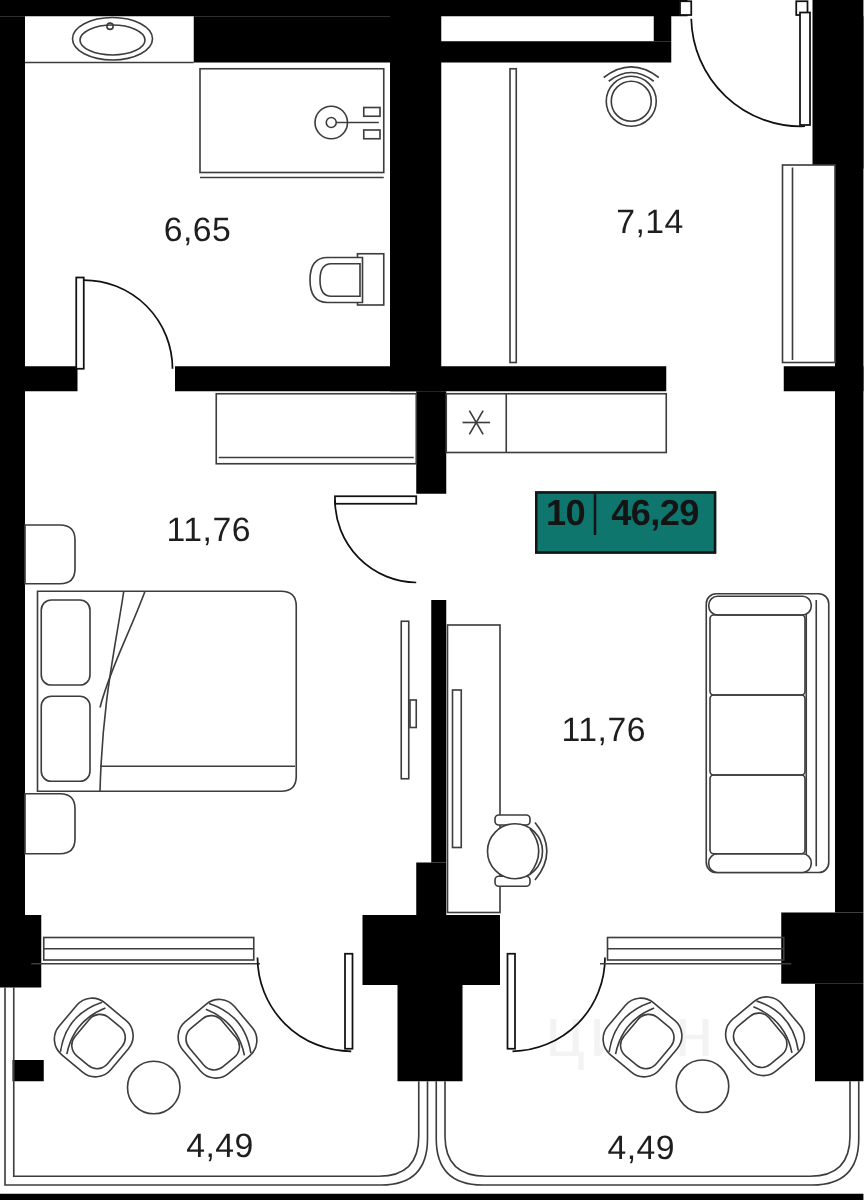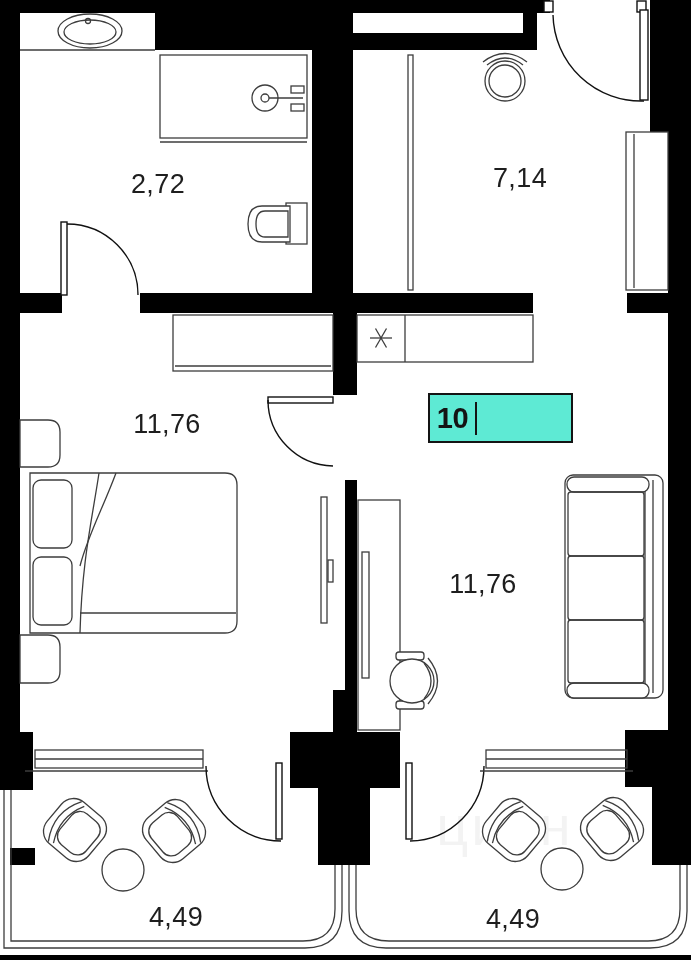--- a/index.html
+++ b/index.html
@@ -8,22 +8,22 @@
     font-family:"Liberation Sans",sans-serif;overflow:hidden;
   }
   .wall{position:absolute;background:#000;}
   .plan-svg{position:absolute;left:0;top:0;width:691px;height:960px;}
   .room-label{
     position:absolute;transform:translate(-50%,-50%);
     font-size:27px;color:#1e1e1e;letter-spacing:.4px;white-space:nowrap;
   }
   .unit-badge{
     position:absolute;left:428px;top:393px;width:145px;height:50px;
-    background:#5eead4;border:2.5px solid #141414;box-sizing:border-box;
-    display:flex;align-items:center;
+    background:#0f766e;border:2.5px solid #141414;box-sizing:border-box;
+    display:flex;align-items:flex-start;
   }
   .unit-badge .cell{
     display:flex;align-items:center;justify-content:center;
     font-weight:800;font-size:29px;color:#141414;letter-spacing:-.5px;
   }
   .unit-badge .num{width:45px;border-right:2px solid #141414;}
   .unit-badge .area{flex:1;}
   .fx{stroke:#3d3d3d;stroke-width:1.3;fill:#fff;}
   .fxn{stroke:#3d3d3d;stroke-width:1.3;fill:none;}
   .door{stroke:#111;stroke-width:1.4;fill:none;}
@@ -204,24 +204,25 @@
       <use href="#armchair" transform="translate(174,831) rotate(140)"></use>
       <use href="#armchair" transform="translate(514,830) rotate(40)"></use>
       <use href="#armchair" transform="translate(612,829) rotate(140)"></use>
     </g>
     <g>
       <circle cx="123" cy="870" r="21" class="fx"></circle>
       <circle cx="562" cy="869" r="21" class="fx"></circle>
     </g>
   </svg>
 
-  <div class="room-label" style="left:158px;top:184px">2,72</div>
+  <div class="room-label" style="left:158px;top:184px">6,65</div>
   <div class="room-label" style="left:520px;top:178px">7,14</div>
   <div class="room-label" style="left:167px;top:424px">11,76</div>
   <div class="room-label" style="left:483px;top:584px">11,76</div>
   <div class="room-label" style="left:176px;top:917px">4,49</div>
   <div class="room-label" style="left:513px;top:919px">4,49</div>
 
   <div class="unit-badge">
     <div class="cell num">10</div>
+    <div class="cell area">46,29</div>
   </div>
 
 </div>
 
 </body></html>

